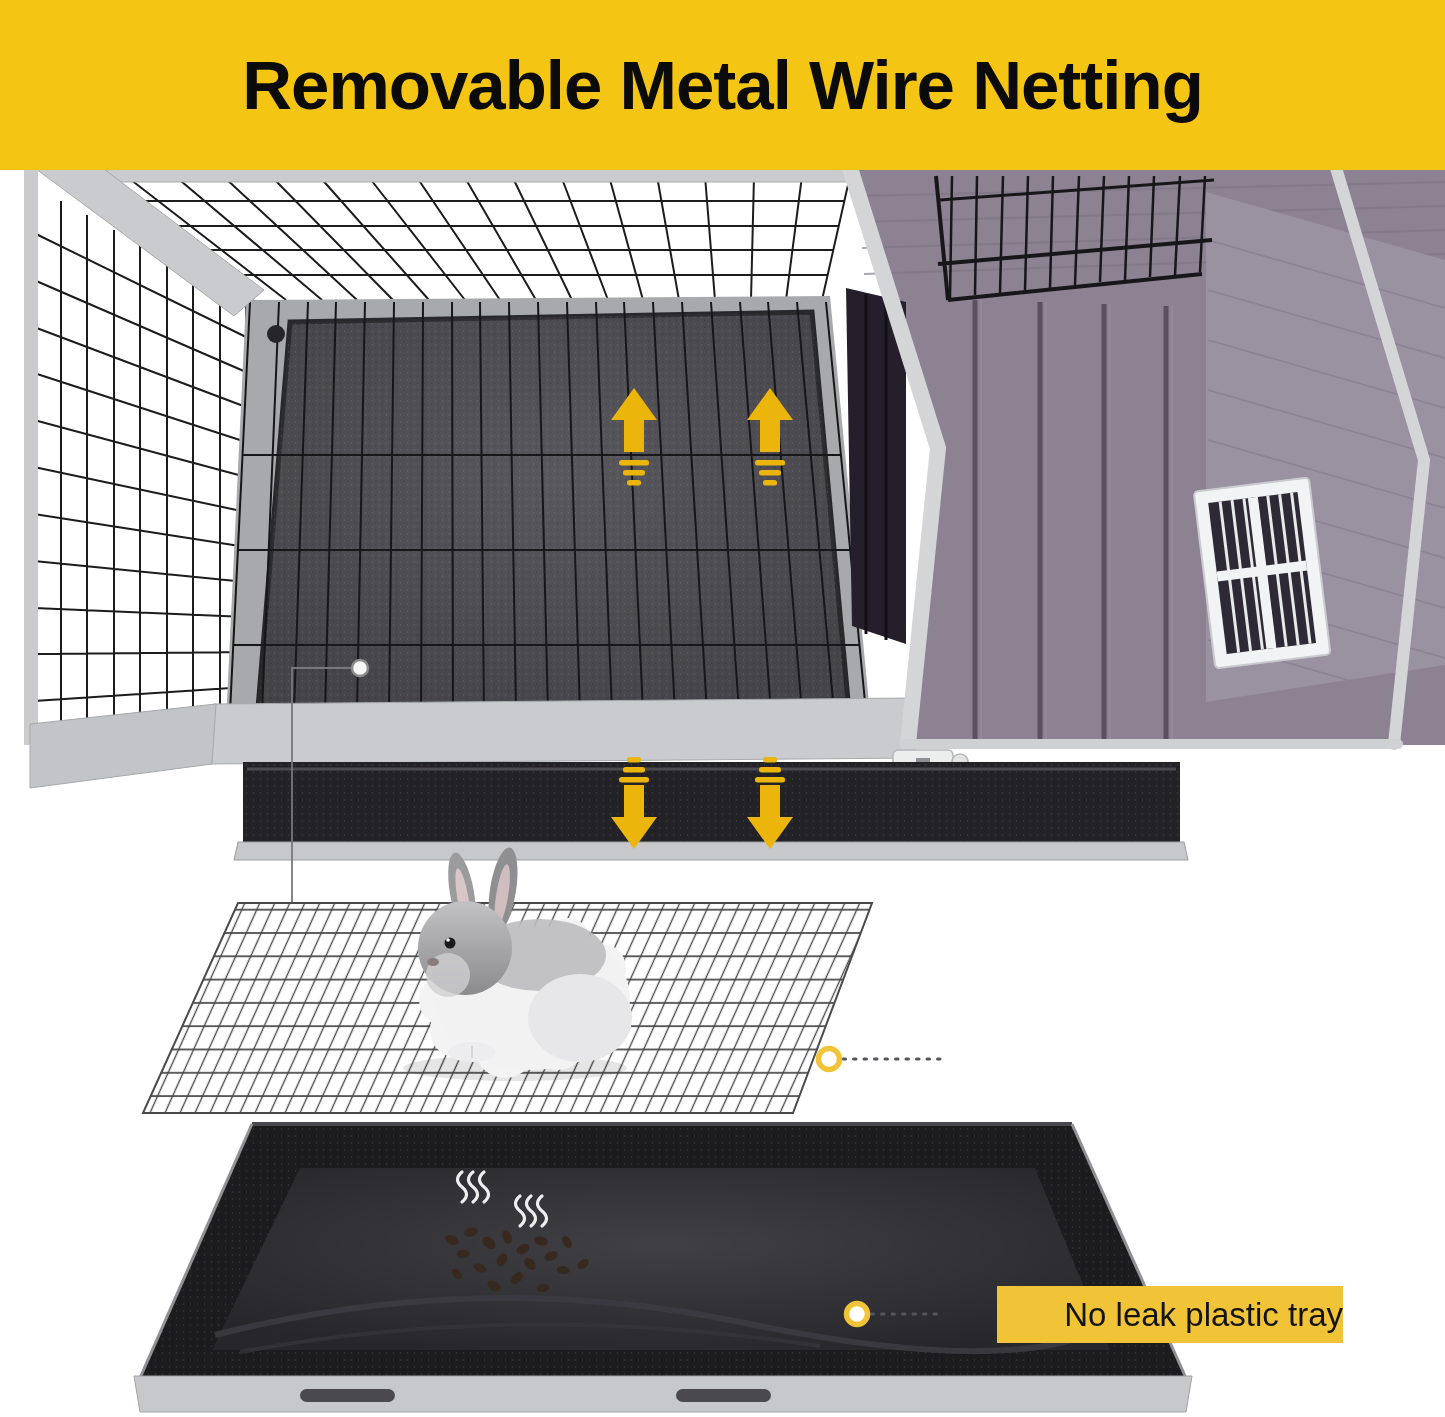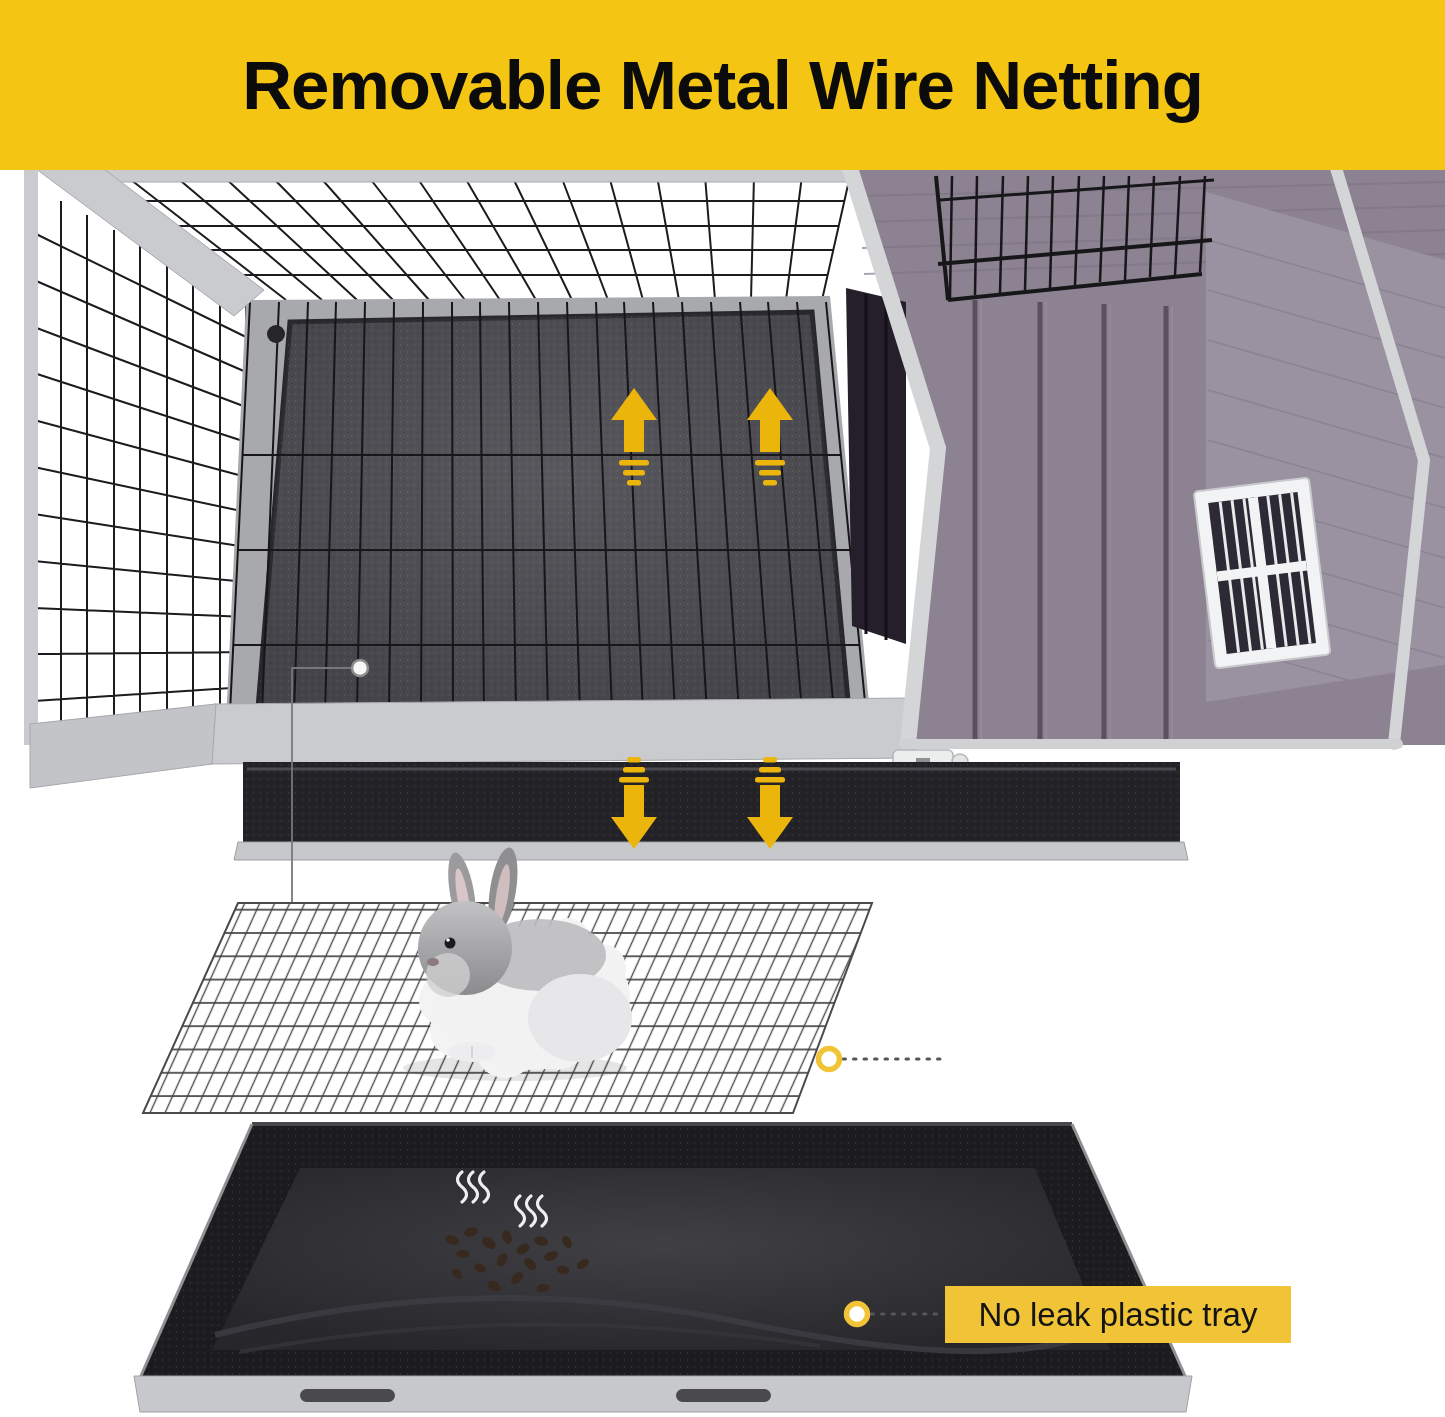--- a/index.html
+++ b/index.html
@@ -7,21 +7,21 @@
     font-family:"Liberation Sans", sans-serif; }
   #stage { position:relative; width:1445px; height:1417px; overflow:hidden; background:#fff; }
   svg.scene { position:absolute; left:0; top:0; width:1445px; height:1417px; }
   #banner { position:absolute; left:0; top:0; width:1445px; height:170px;
     background:var(--banner-yellow,#F5C514); display:flex; align-items:center; justify-content:center; }
   #banner h1 { font-size:69px; font-weight:700; color:#0b0b0b; letter-spacing:-1px; white-space:nowrap; }
   .callout { position:absolute; height:57px; background:var(--callout-yellow,#F1C437);
     color:var(--label-text,#141414); display:flex; align-items:center; justify-content:center;
     font-size:33px; font-weight:400; }
   #callout-netting { left:945px; top:1031px; width:346px; }
-  #callout-tray    { left:945px; top:1286px; width:346px; }
+  #callout-tray    { left:997px; top:1286px; width:346px;justify-content:flex-end; }
   .arrow   { fill:var(--arrow-yellow,#EBB50C); }
   .housebase { fill:var(--house-purple,#8D8292); }
   .framegray { fill:var(--frame-gray,#C9CBCE); }
   .trayblack { fill:var(--tray-black,#1C1C1F); }
   .marker { fill:#ffffff; stroke:var(--callout-yellow,#F1C437); stroke-width:5.5; }
   .dotline { stroke:#55565a; stroke-width:3; stroke-dasharray:2.5 8; stroke-linecap:round; fill:none; }
 </style>
 </head>
 <body>
 

